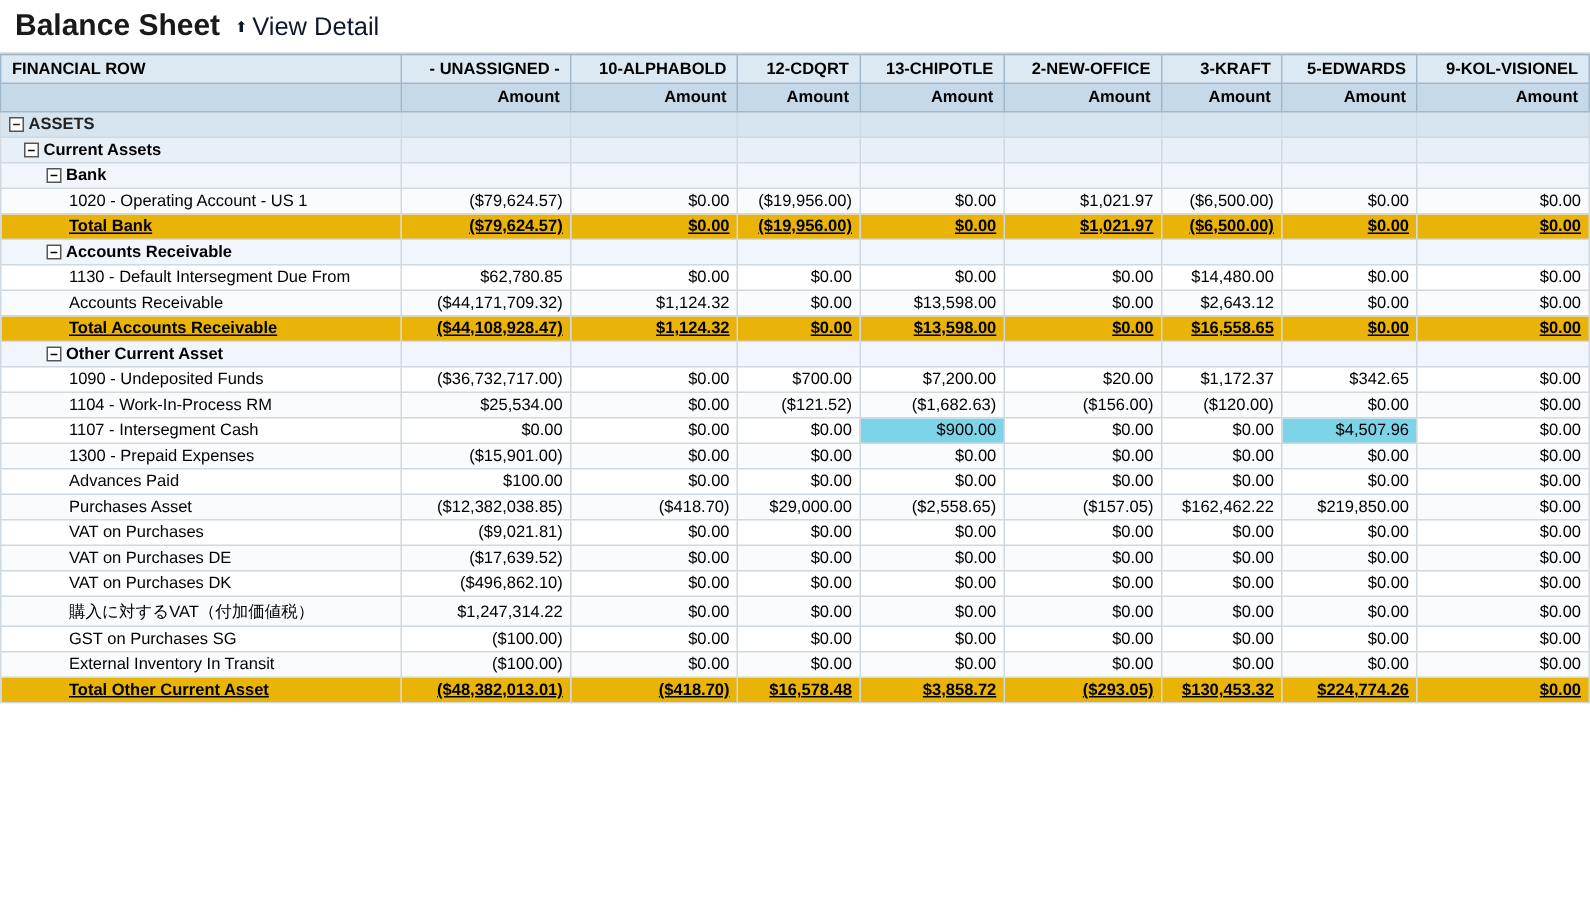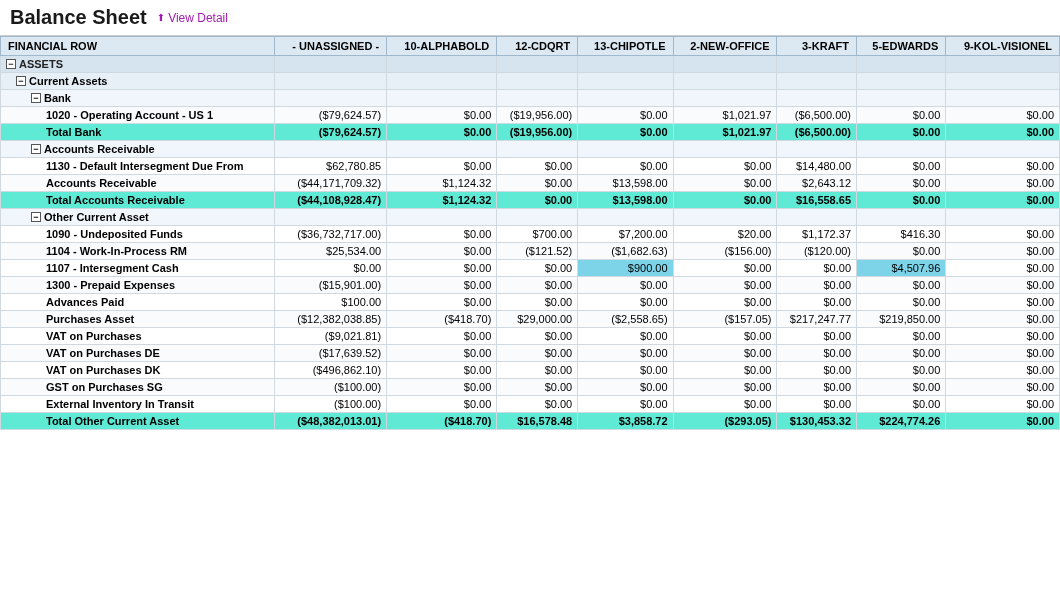--- a/index.html
+++ b/index.html
@@ -13,22 +13,22 @@
       gap: 10px;
       border-bottom: 1px solid #ccc;
     }
     #header h1 {
       font-size: 20px;
       font-weight: bold;
       color: #1a1a1a;
       text-align: center;
     }
     #header a {
-      font-size: 12px;
-      color: #a21caf;
+      font-size: 17px;
+      color: #0f172a;
       text-decoration: none;
       display: flex;
       align-items: center;
       gap: 3px;
     }
     #header a:before {
       content: "⬆";
       font-size: 10px;
     }
 
@@ -80,33 +80,34 @@
     }
     .row-group-header td {
       background: #e8f0f7;
       font-weight: bold;
     }
     .row-subgroup-header td {
       background: #f0f6fb;
       font-weight: bold;
     }
     .row-total td {
-      background: #5eead4;
+      background: #eab308;
       font-weight: bold;
+      text-decoration: underline;
     }
     .row-data td {
       background: #fff;
     }
     .row-data:nth-child(even) td {
       background: #f9fbfd;
     }
 
     .indent-1 { padding-left: 15px !important; }
     .indent-2 { padding-left: 30px !important; }
-    .indent-3 { padding-left: 45px !important; font-weight: bold; }
+    .indent-3 { padding-left: 45px !important; }
 
     .highlight-cell {
       background: #7dd3e8 !important;
       color: #000;
     }
 
     .expand-icon {
       display: inline-block;
       width: 10px;
       height: 10px;
@@ -142,20 +143,31 @@
         <th>FINANCIAL ROW</th>
         <th>- UNASSIGNED -</th>
         <th>10-ALPHABOLD</th>
         <th>12-CDQRT</th>
         <th>13-CHIPOTLE</th>
         <th>2-NEW-OFFICE</th>
         <th>3-KRAFT</th>
         <th>5-EDWARDS</th>
         <th>9-KOL-VISIONEL</th>
       </tr>
+      <tr>
+        <th></th>
+        <th>Amount</th>
+        <th>Amount</th>
+        <th>Amount</th>
+        <th>Amount</th>
+        <th>Amount</th>
+        <th>Amount</th>
+        <th>Amount</th>
+        <th>Amount</th>
+      </tr>
     </thead>
     <tbody id="table-body">
     <tr class="row-section-header">
           <td class="indent-0">
             <div class="cell-label">
               <span class="expand-icon">−</span>
               <span>ASSETS</span>
             </div>
           </td>
           <td></td>
@@ -311,21 +323,21 @@
             <div class="cell-label">
               <span>1090 - Undeposited Funds</span>
             </div>
           </td>
           <td>($36,732,717.00)</td>
           <td>$0.00</td>
           <td>$700.00</td>
           <td>$7,200.00</td>
           <td>$20.00</td>
           <td>$1,172.37</td>
-          <td>$416.30</td>
+          <td>$342.65</td>
           <td>$0.00</td>
         </tr>
         <tr class="row-data">
           <td class="indent-3">
             <div class="cell-label">
               <span>1104 - Work-In-Process RM</span>
             </div>
           </td>
           <td>$25,534.00</td>
           <td>$0.00</td>
@@ -385,21 +397,21 @@
           <td class="indent-3">
             <div class="cell-label">
               <span>Purchases Asset</span>
             </div>
           </td>
           <td>($12,382,038.85)</td>
           <td>($418.70)</td>
           <td>$29,000.00</td>
           <td>($2,558.65)</td>
           <td>($157.05)</td>
-          <td>$217,247.77</td>
+          <td>$162,462.22</td>
           <td>$219,850.00</td>
           <td>$0.00</td>
         </tr>
         <tr class="row-data">
           <td class="indent-3">
             <div class="cell-label">
               <span>VAT on Purchases</span>
             </div>
           </td>
           <td>($9,021.81)</td>
@@ -426,20 +438,35 @@
           <td>$0.00</td>
           <td>$0.00</td>
         </tr>
         <tr class="row-data">
           <td class="indent-3">
             <div class="cell-label">
               <span>VAT on Purchases DK</span>
             </div>
           </td>
           <td>($496,862.10)</td>
+          <td>$0.00</td>
+          <td>$0.00</td>
+          <td>$0.00</td>
+          <td>$0.00</td>
+          <td>$0.00</td>
+          <td>$0.00</td>
+          <td>$0.00</td>
+        </tr>
+        <tr class="row-data">
+          <td class="indent-3">
+            <div class="cell-label">
+              <span>購入に対するVAT（付加価値税）</span>
+            </div>
+          </td>
+          <td>$1,247,314.22</td>
           <td>$0.00</td>
           <td>$0.00</td>
           <td>$0.00</td>
           <td>$0.00</td>
           <td>$0.00</td>
           <td>$0.00</td>
           <td>$0.00</td>
         </tr>
         <tr class="row-data">
           <td class="indent-3">

